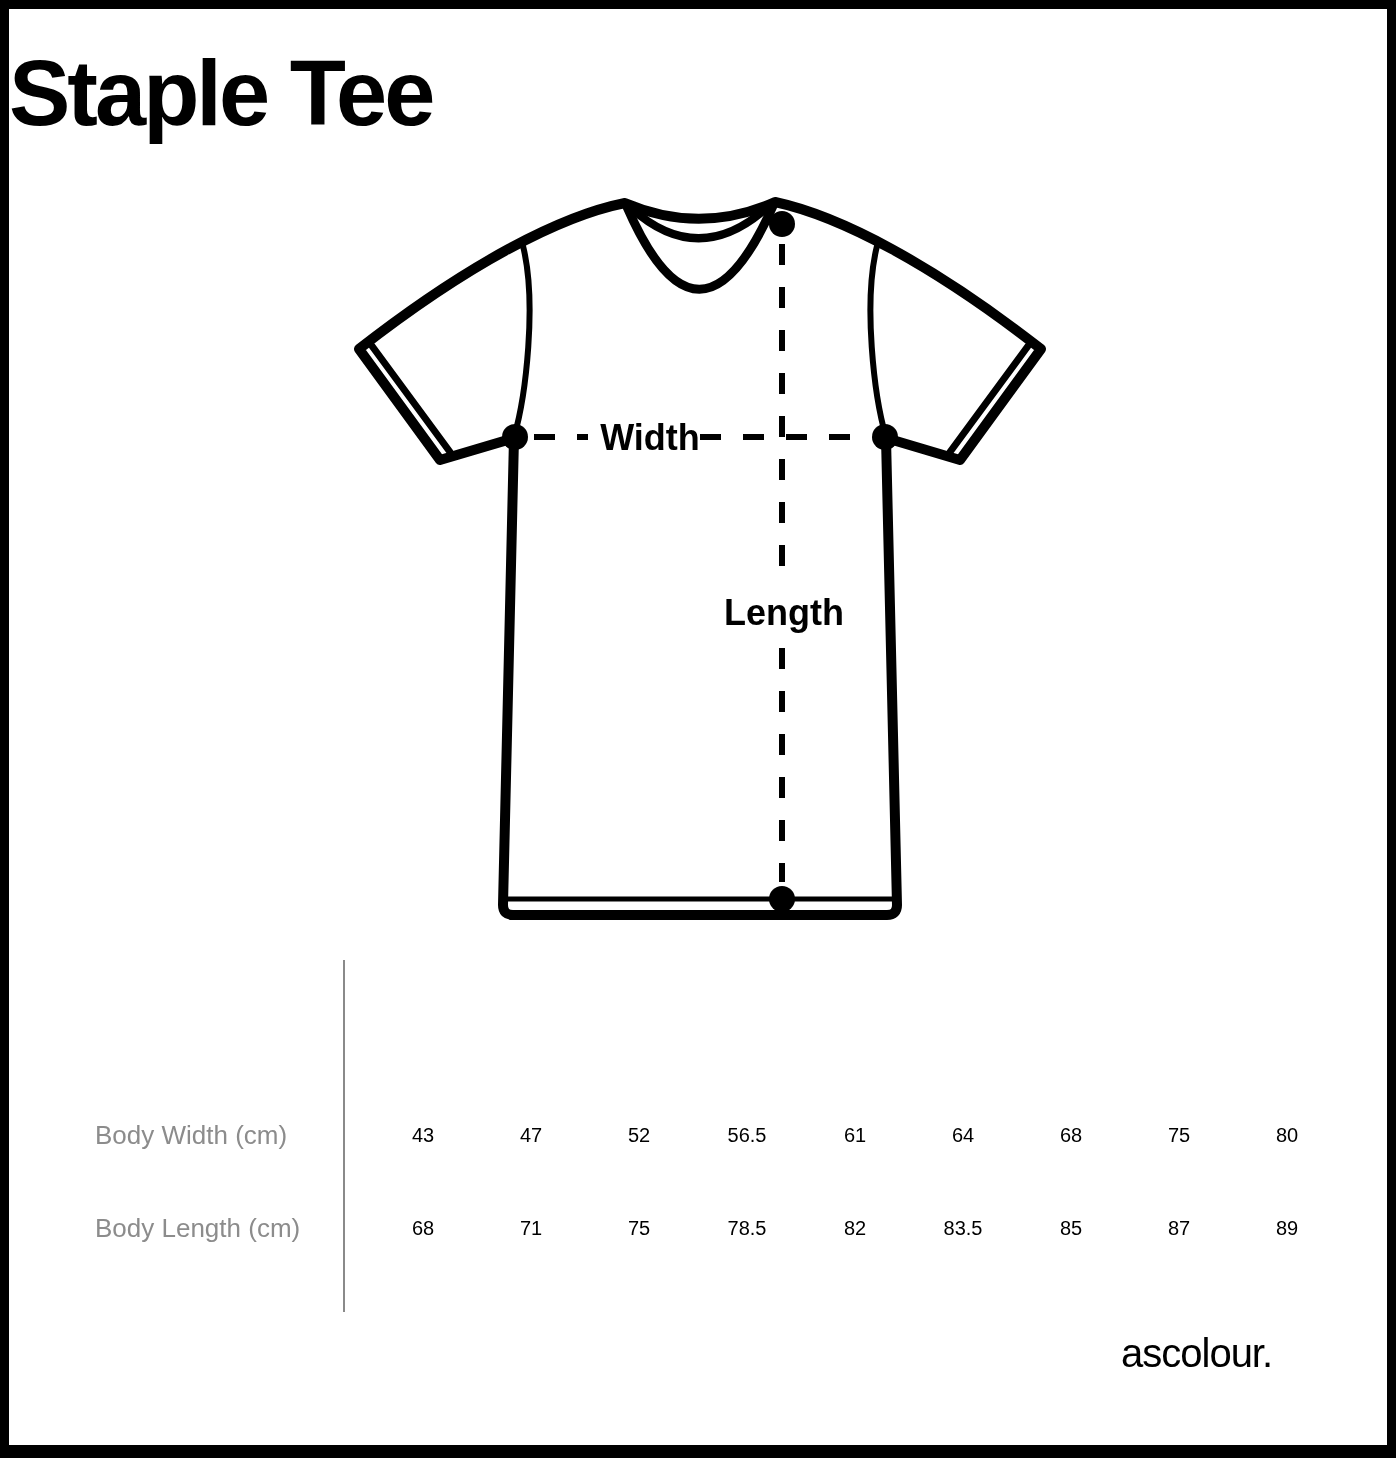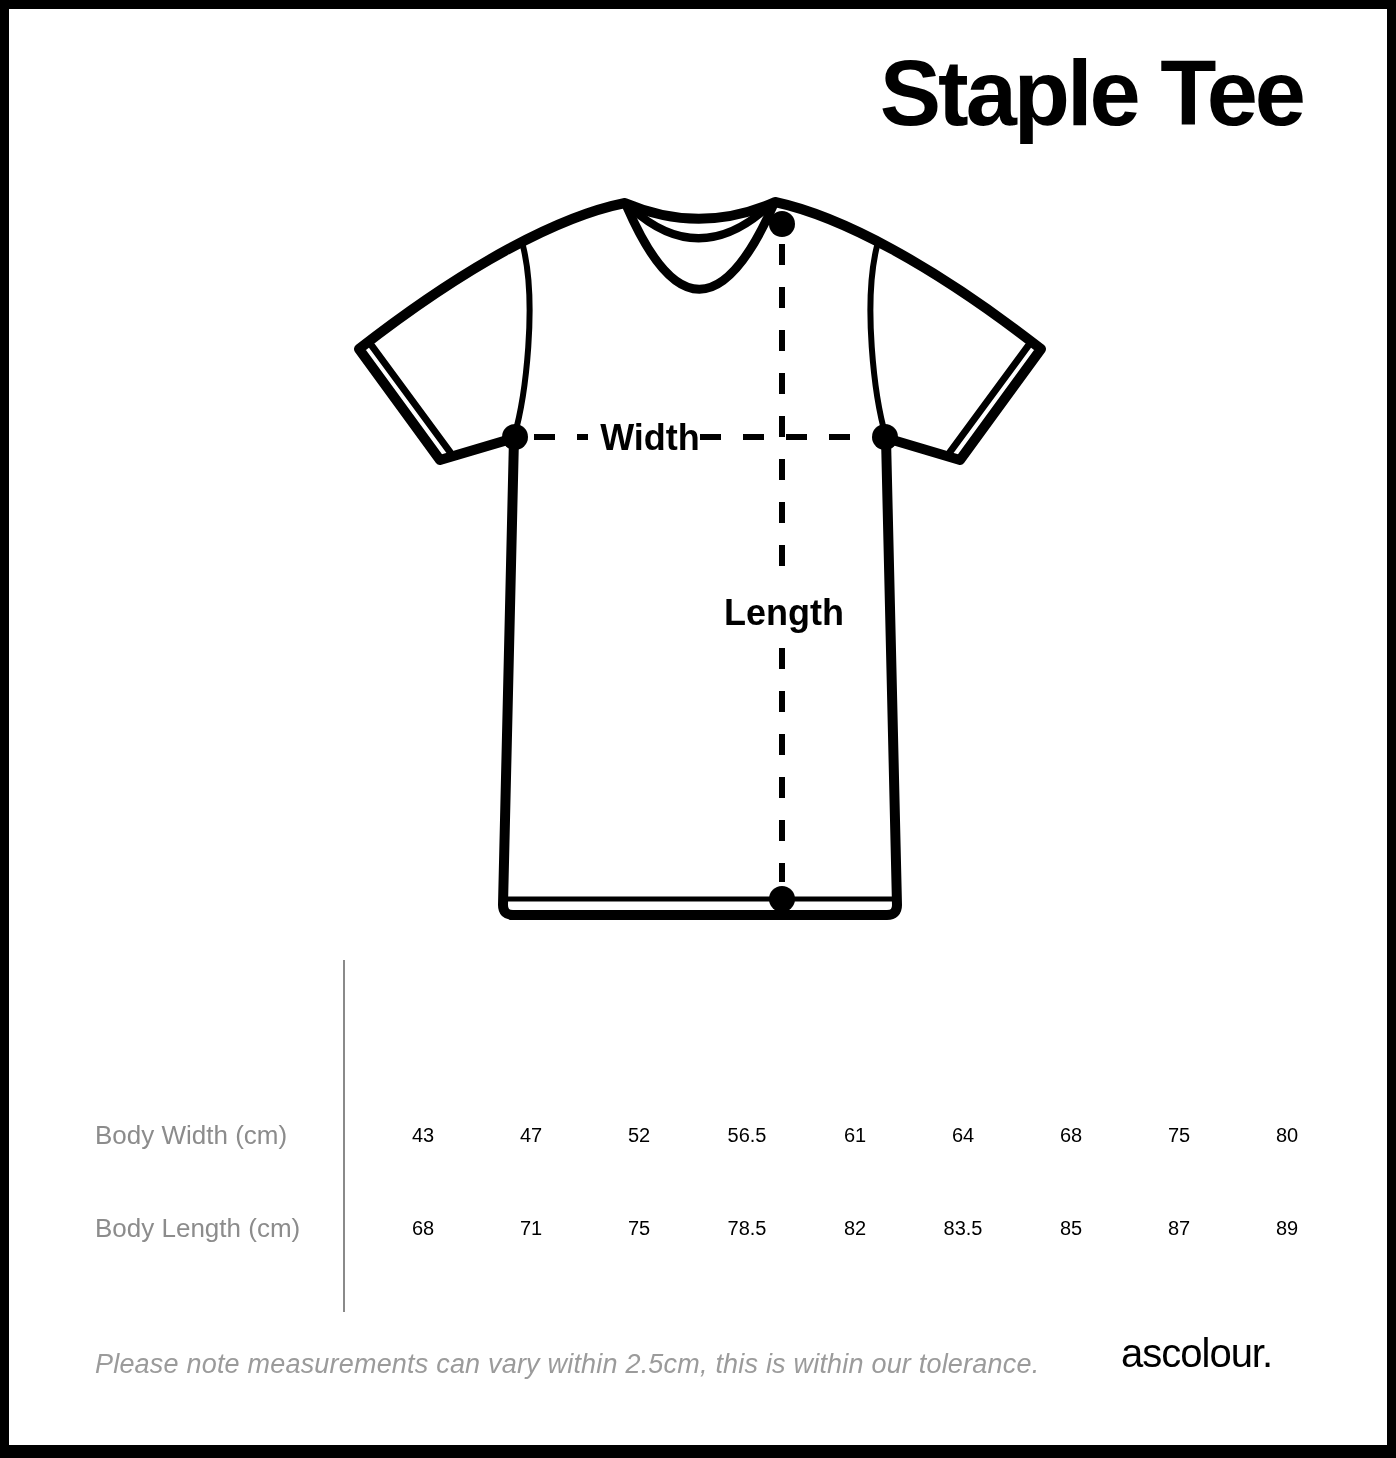--- a/index.html
+++ b/index.html
@@ -9,21 +9,21 @@
     box-sizing:border-box;
     background:#fff;
     border:9px solid #000;
     border-bottom-width:13px;
     font-family:"Liberation Sans", sans-serif;
     color:#000;
     overflow:hidden;
   }
   .title{
     position:absolute;top:38px;left:0;width:1294px;
-    text-align:right;
+    text-align:left;
     font-size:92px;font-weight:bold;letter-spacing:-3px;
     line-height:1;
   }
   .shirt-svg{position:absolute;left:321px;top:171px;}
   .shirt-label{font-family:"Liberation Sans", sans-serif;font-size:36px;font-weight:bold;}
   .divider{
     position:absolute;left:334px;top:951px;width:2px;height:352px;
     background:#8a8a8a;
   }
   .trow{position:absolute;left:0;width:1378px;height:30px;}
@@ -100,17 +100,16 @@
     <span class="tc val c1">71</span>
     <span class="tc val c2">75</span>
     <span class="tc val c3">78.5</span>
     <span class="tc val c4">82</span>
     <span class="tc val c5">83.5</span>
     <span class="tc val c6">85</span>
     <span class="tc val c7">87</span>
     <span class="tc val c8">89</span>
   </div>
 
-  <div class="note">Please note measurements can vary within 2.5cm, this is within our tolerance.</div>
 
   <div class="logo">ascolour.</div>
 
 </div>
 
 </body></html>

